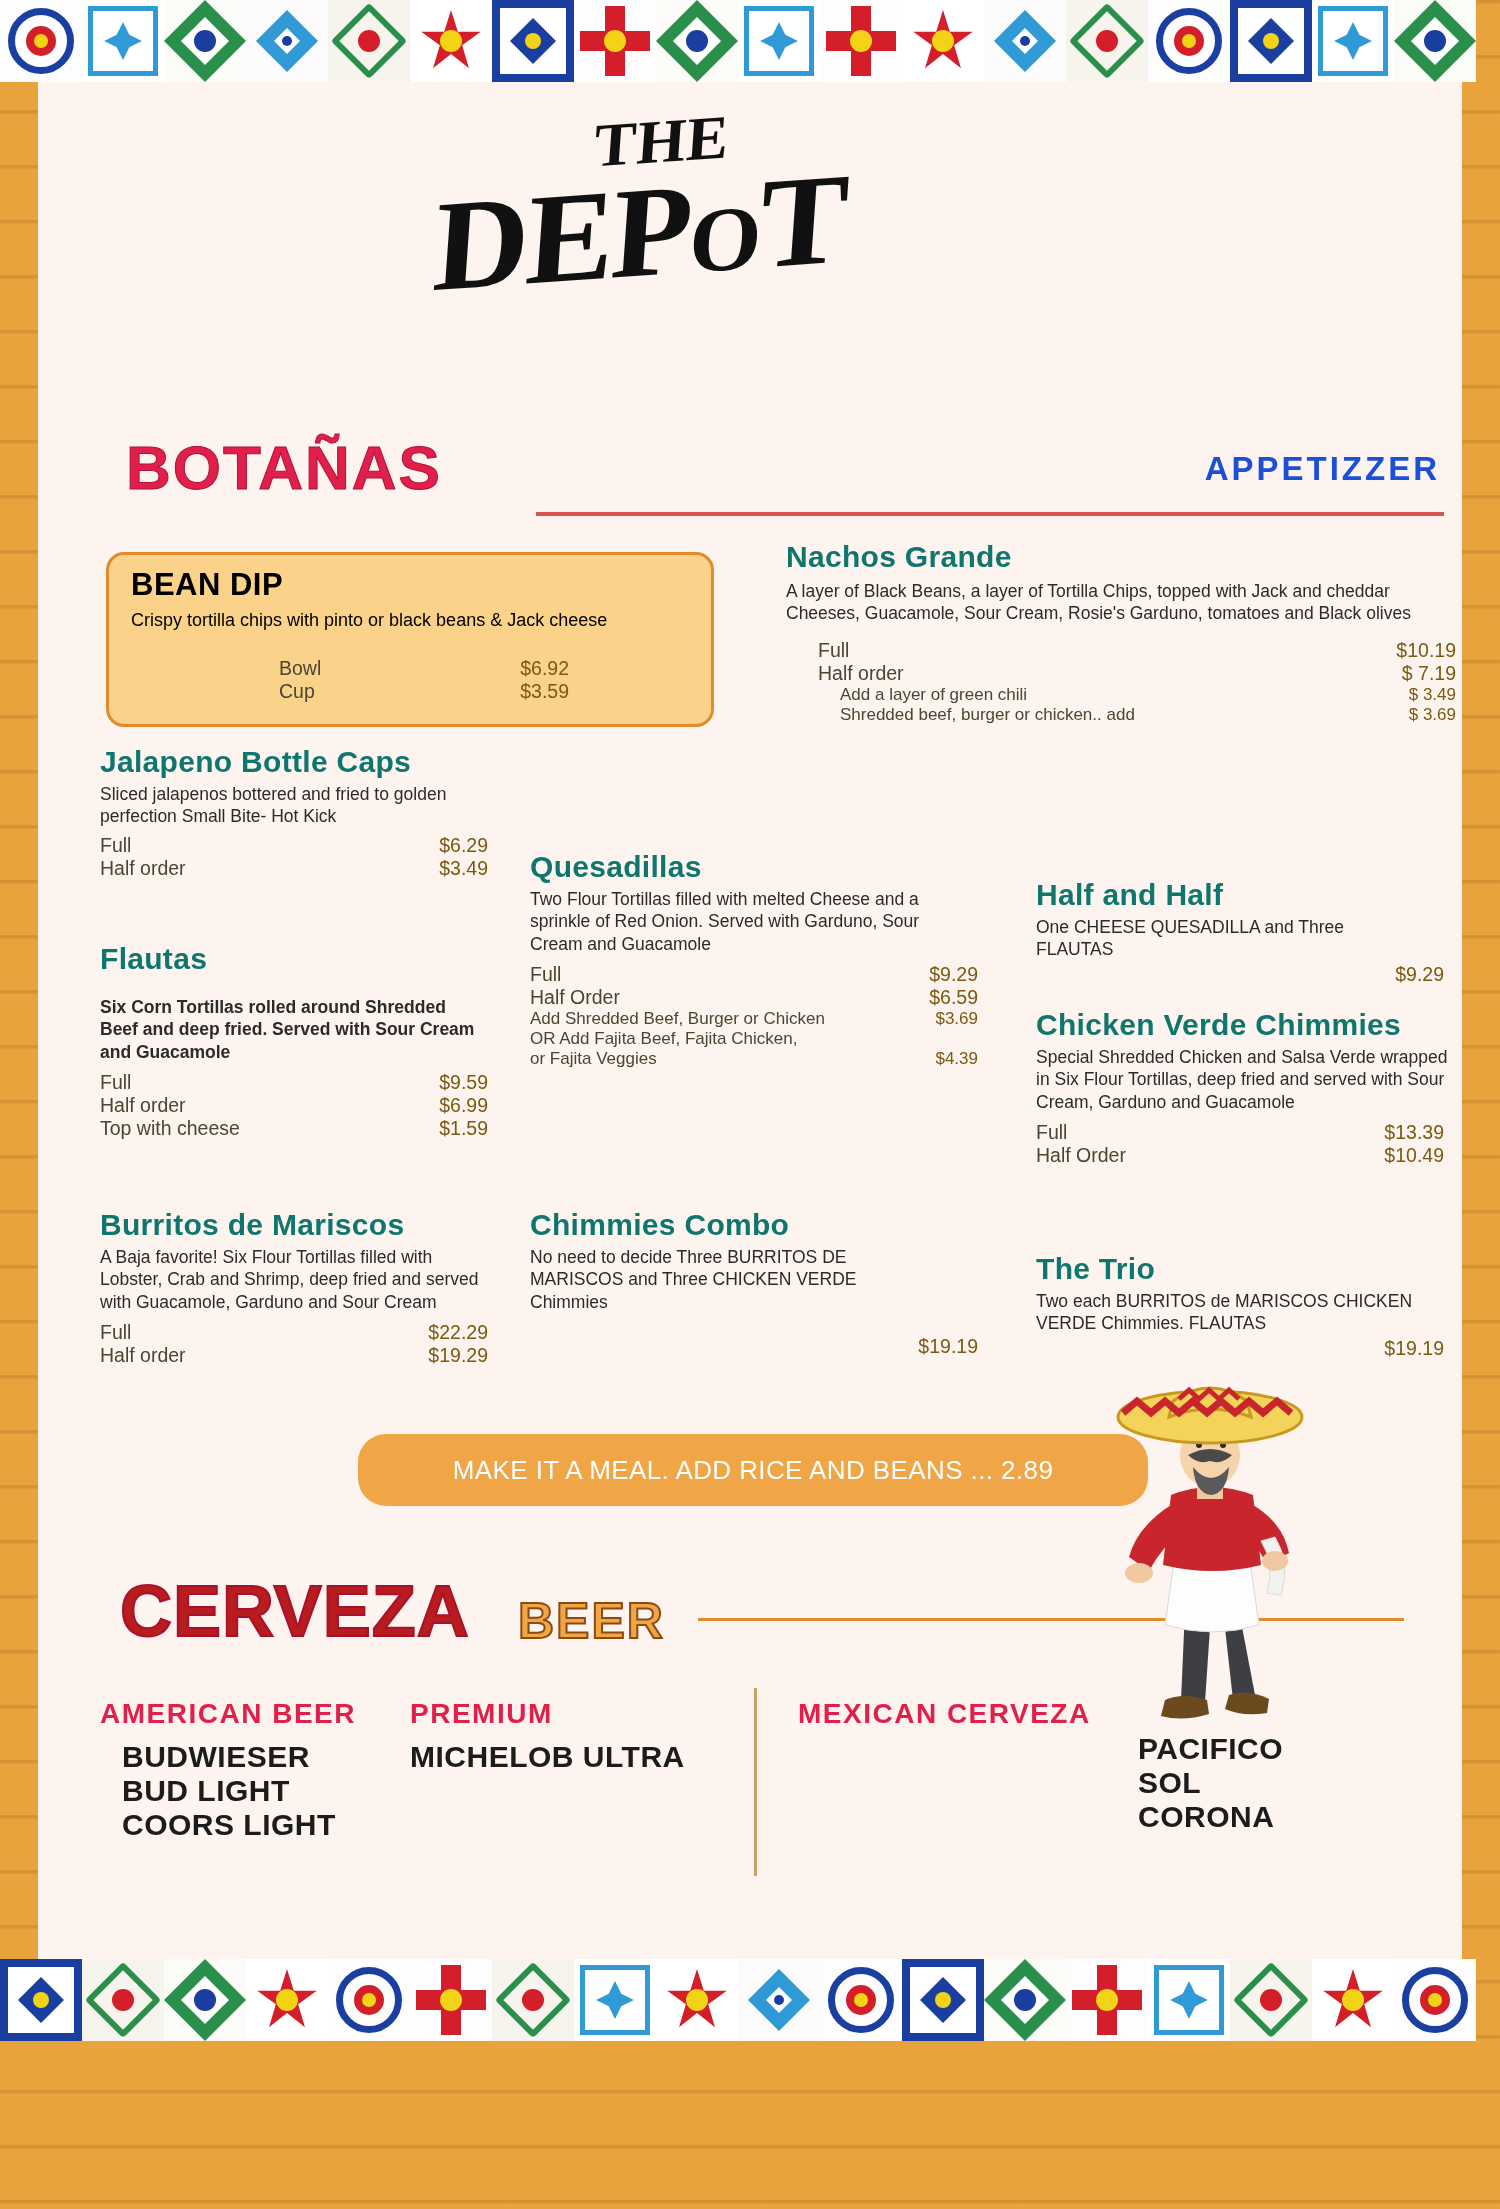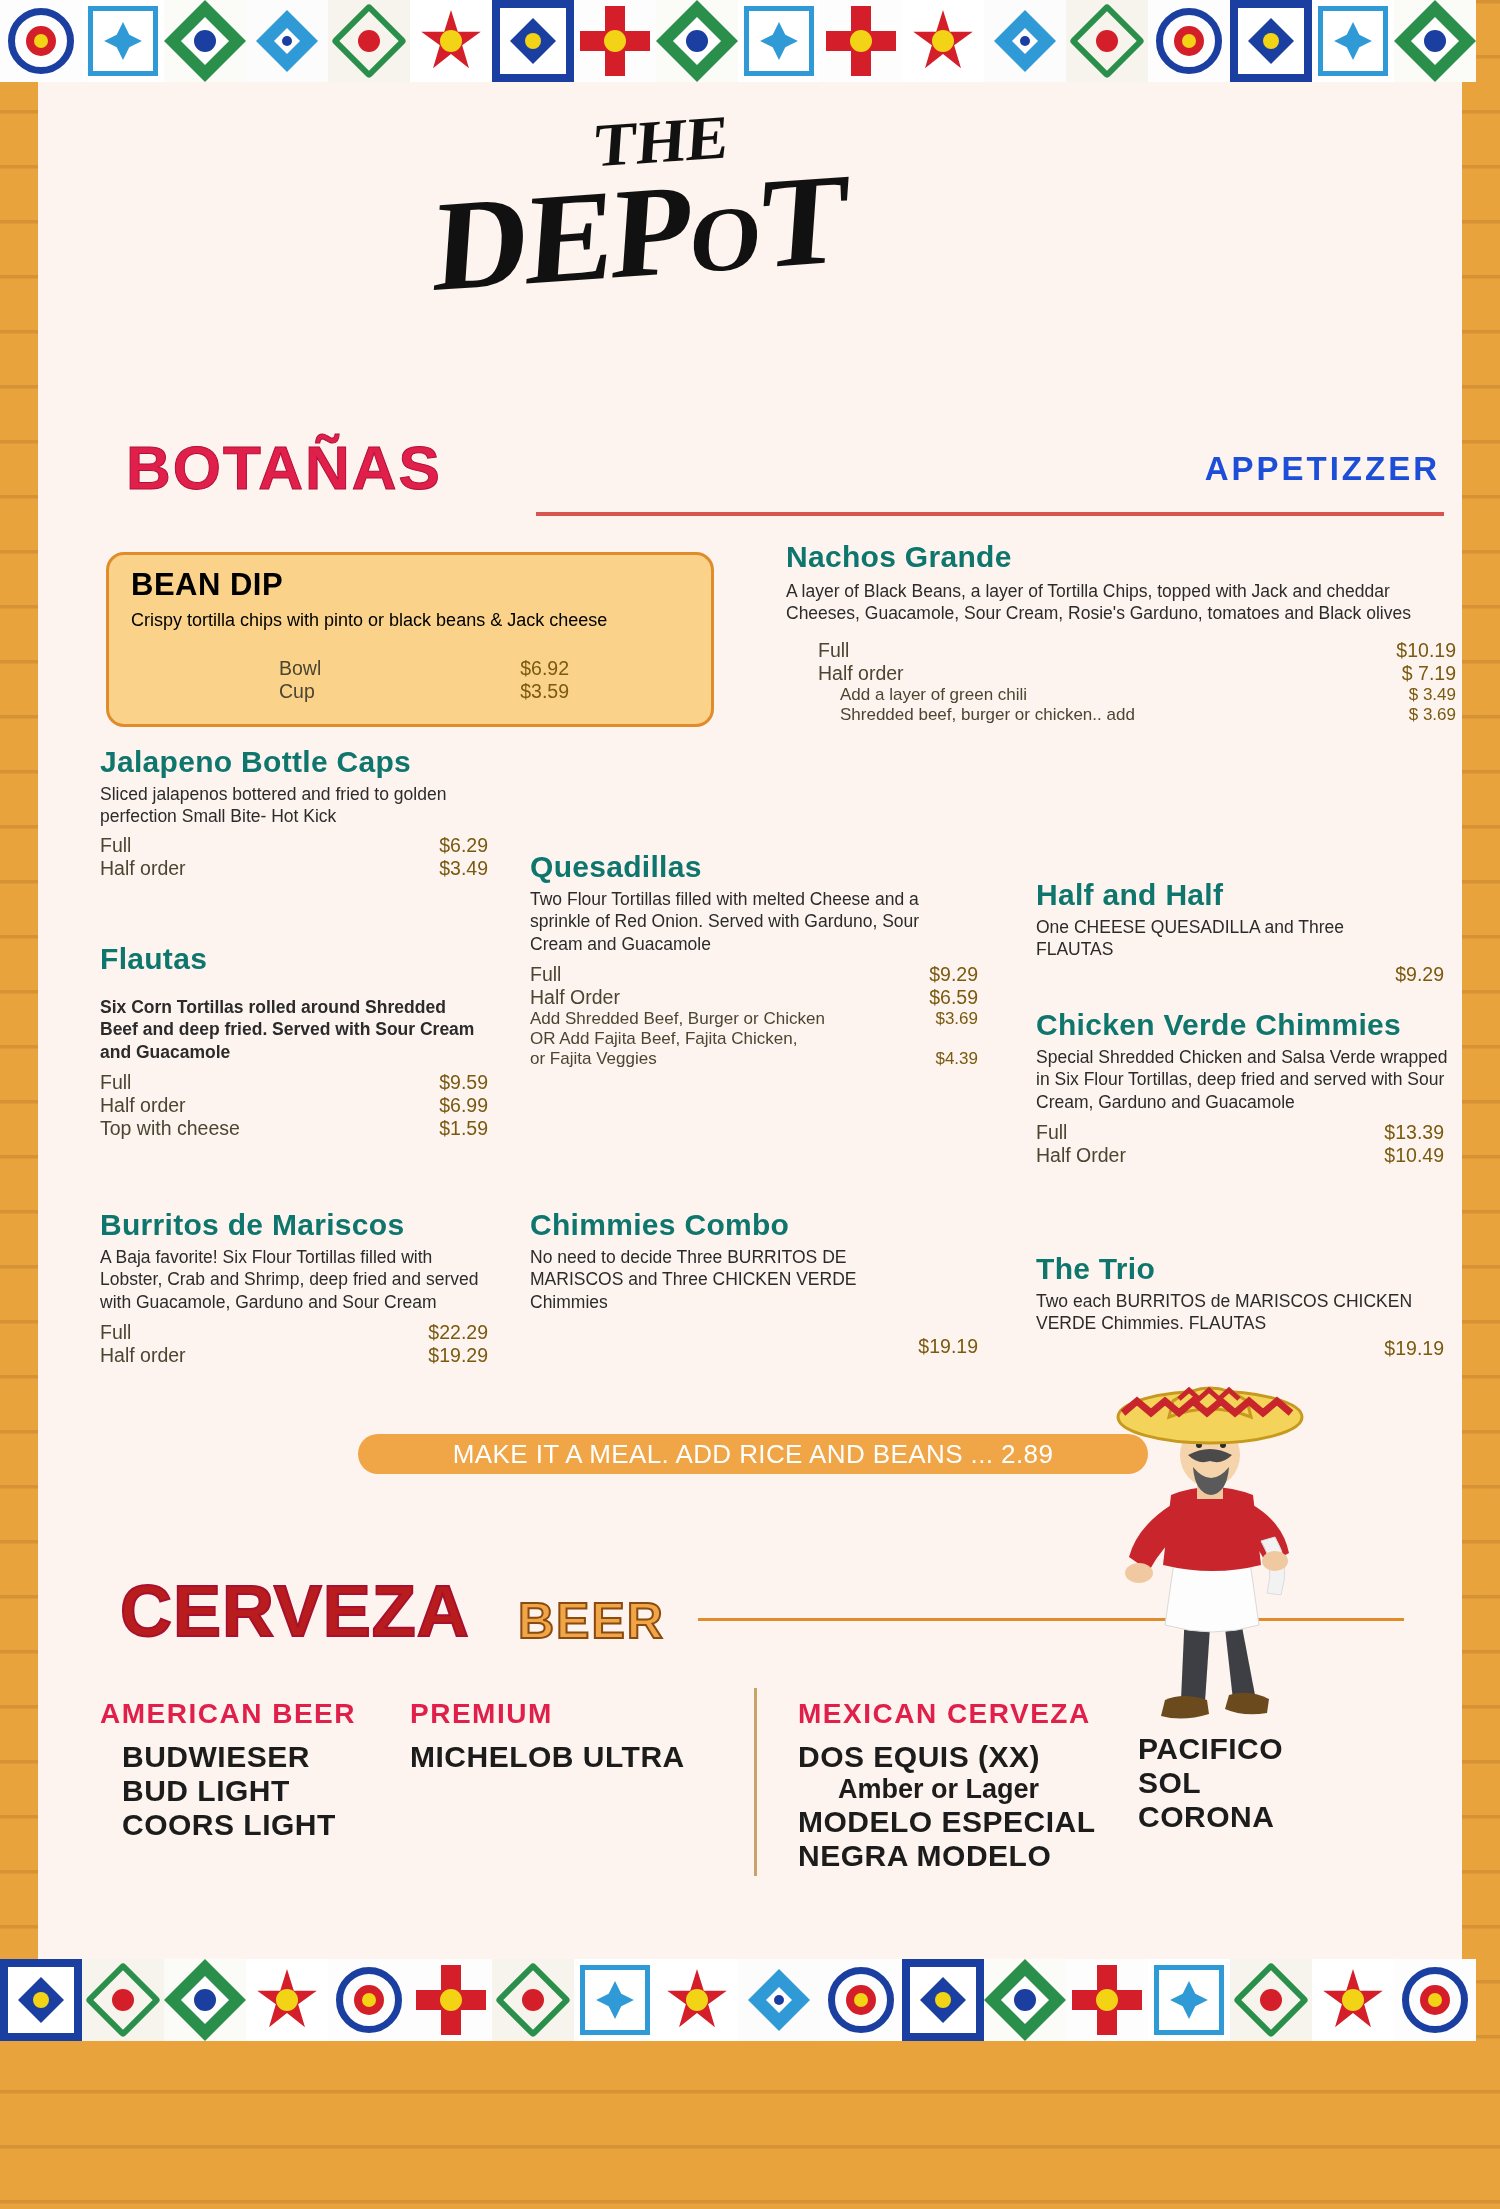--- a/index.html
+++ b/index.html
@@ -178,21 +178,21 @@
     border-radius: 18px;
     padding-left: 21px;
   }
   .beandip .t { position:absolute; left: 22px; top: 12px; font-weight: bold; font-size: 31px; letter-spacing:.5px; }
   .beandip .d { position:absolute; left: 22px; top: 54px; width: 560px; font-size: 18px; line-height:1.3; }
   .beandip .rows { position:absolute; left: 170px; top: 102px; width: 290px; }
 
   .ribbon {
     position: absolute;
     left: 320px; top: 1354px;
-    width: 790px; height: 40px;
+    width: 790px; height: 72px;
     background: #f0a546;
     border-radius: 28px;
     color: #fff;
     font-size: 26px;
     display: flex; align-items: center; justify-content: center;
     letter-spacing: .4px;
   }
 
   .cerveza-title {
     font-family: "Liberation Sans", sans-serif;
@@ -591,26 +591,20 @@
 
   <div style="position:absolute; left:372px; top:1618px; width:320px;">
     <div class="beer-cat">PREMIUM</div>
     <div style="margin-top:10px;">
       <div class="beer-item">MICHELOB ULTRA</div>
     </div>
   </div>
 
   <div style="position:absolute; left:760px; top:1618px; width:350px;">
     <div class="beer-cat">MEXICAN CERVEZA</div>
-    <div style="margin-top:10px;">
-      <div class="beer-item">DOS EQUIS (XX)</div>
-      <div class="beer-sub" style="margin-left:40px;">Amber or Lager</div>
-      <div class="beer-item">MODELO ESPECIAL</div>
-      <div class="beer-item">NEGRA MODELO</div>
-    </div>
   </div>
 
   <div style="position:absolute; left:1100px; top:1652px; width:300px;">
     <div class="beer-item">PACIFICO</div>
     <div class="beer-item">SOL</div>
     <div class="beer-item">CORONA</div>
   </div>
 
   <svg class="waiter" viewBox="0 0 230 390">
 

